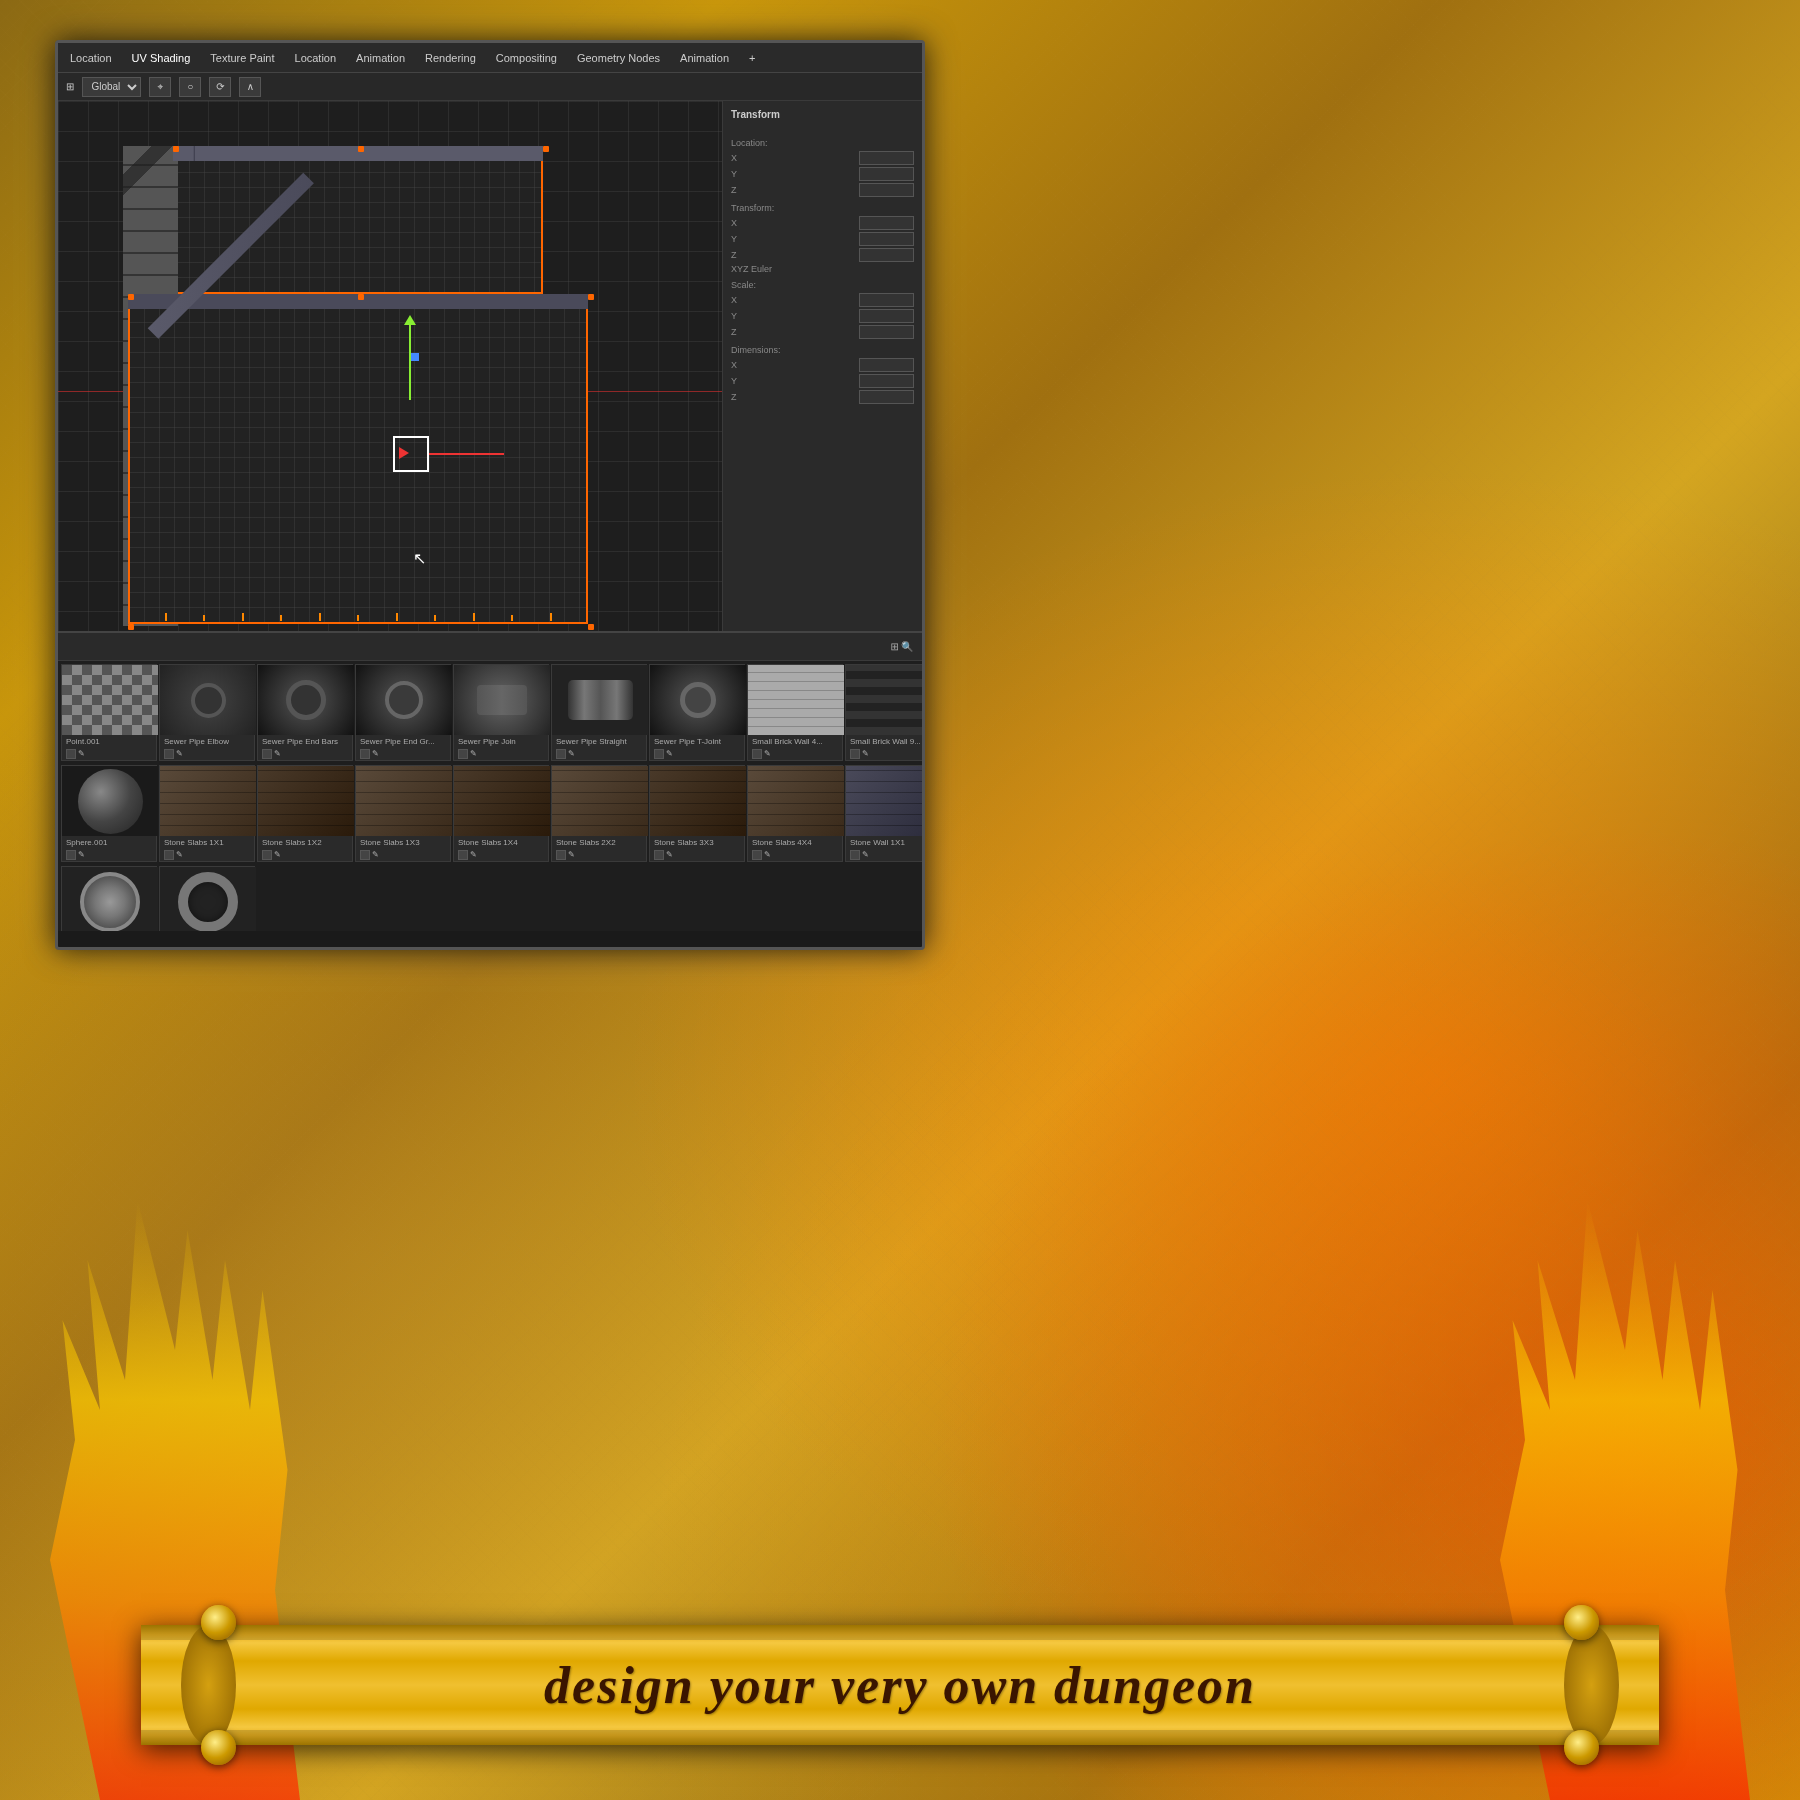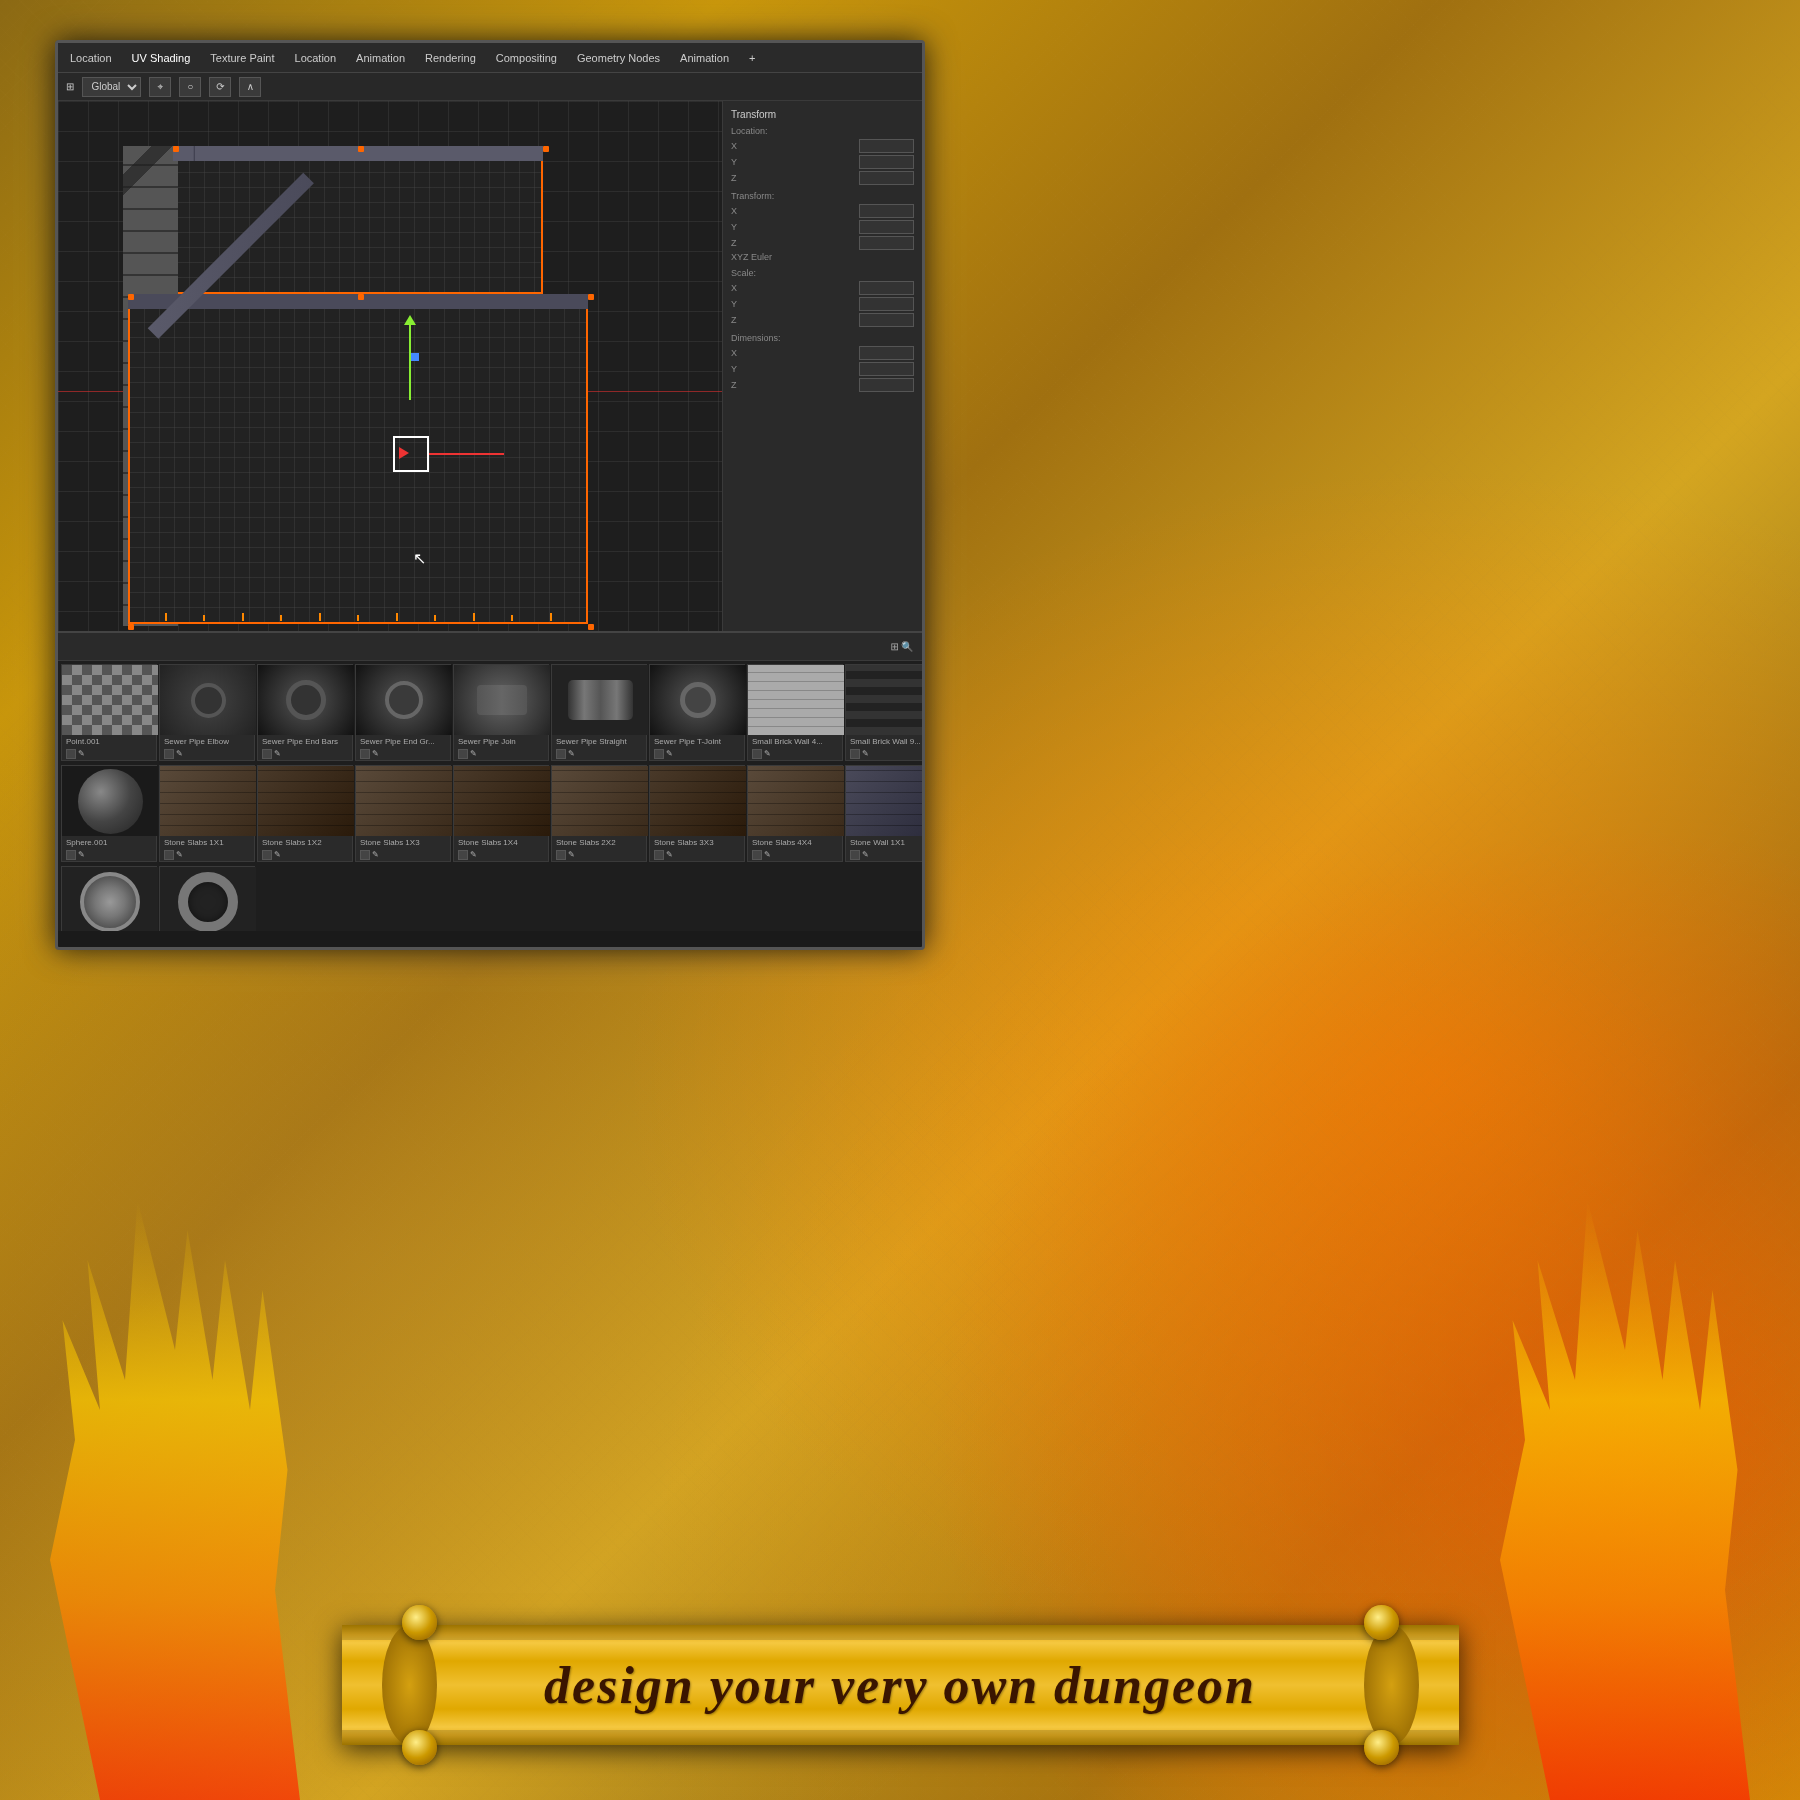--- a/index.html
+++ b/index.html
@@ -422,22 +422,22 @@
       width: 10px;
       height: 10px;
       background: #cc4444;
       border-radius: 50%;
     }
 
     
     .prop-title {
       font-size: 10px;
       color: #ccc;
-      font-weight: normal;
-      margin-bottom: 6px;
+      font-weight: bold;
+      margin-bottom: 18px;
     }
 
     .prop-row {
       display: flex;
       align-items: center;
       justify-content: space-between;
       margin-bottom: 2px;
     }
 
     .prop-key {
@@ -938,21 +938,21 @@
       <div style="width:35px;height:35px;background:radial-gradient(circle at 40% 35%,#ffee88,#cc9900,#885500);border-radius:50%;box-shadow:0 2px 8px rgba(0,0,0,0.6);"></div>
     </div>
     <div style="position:absolute;right:60px;bottom:-20px;z-index:10;">
       <div style="width:35px;height:35px;background:radial-gradient(circle at 40% 35%,#ffee88,#cc9900,#885500);border-radius:50%;box-shadow:0 2px 8px rgba(0,0,0,0.6);"></div>
     </div>
 
     <div style="position:absolute;left:40px;top:50%;transform:translateY(-50%);width:55px;height:120px;background:radial-gradient(ellipse at 50% 50%,#d4a010,#8b6000);border-radius:50%;z-index:5;"></div>
 
     <div style="position:absolute;right:40px;top:50%;transform:translateY(-50%);width:55px;height:120px;background:radial-gradient(ellipse at 50% 50%,#d4a010,#8b6000);border-radius:50%;z-index:5;"></div>
 
-    <div style="width:1117px;height:120px;background:linear-gradient(180deg,#b88800 0%,#e8b020 8%,#f5c840 15%,#e0a800 30%,#f0c030 50%,#e0a800 70%,#f5c840 85%,#e8b020 92%,#b88800 100%);position:relative;display:flex;align-items:center;justify-content:center;box-shadow:0 5px 25px rgba(0,0,0,0.7);">
+    <div style="width:1518px;height:120px;background:linear-gradient(180deg,#b88800 0%,#e8b020 8%,#f5c840 15%,#e0a800 30%,#f0c030 50%,#e0a800 70%,#f5c840 85%,#e8b020 92%,#b88800 100%);position:relative;display:flex;align-items:center;justify-content:center;box-shadow:0 5px 25px rgba(0,0,0,0.7);">
 
       <div style="position:absolute;top:0;left:0;width:100%;height:15px;background:rgba(0,0,0,0.15);border-radius:0;"></div>
 
       <div style="position:absolute;bottom:0;left:0;width:100%;height:15px;background:rgba(0,0,0,0.15);"></div>
 
       <span class="scroll-text">design your very own dungeon</span>
     </div>
   </div>
 </div>
 

